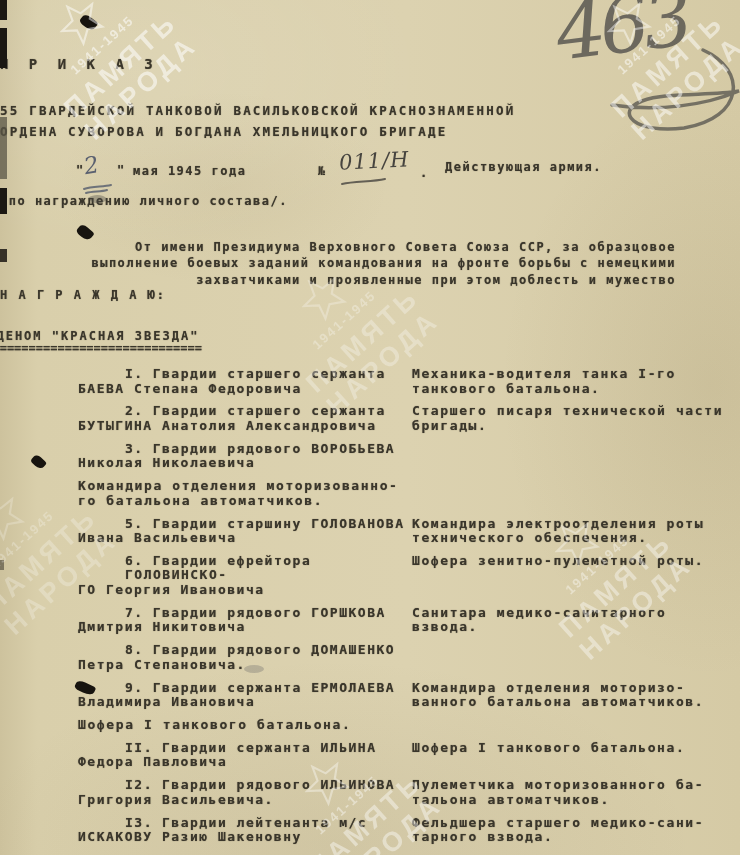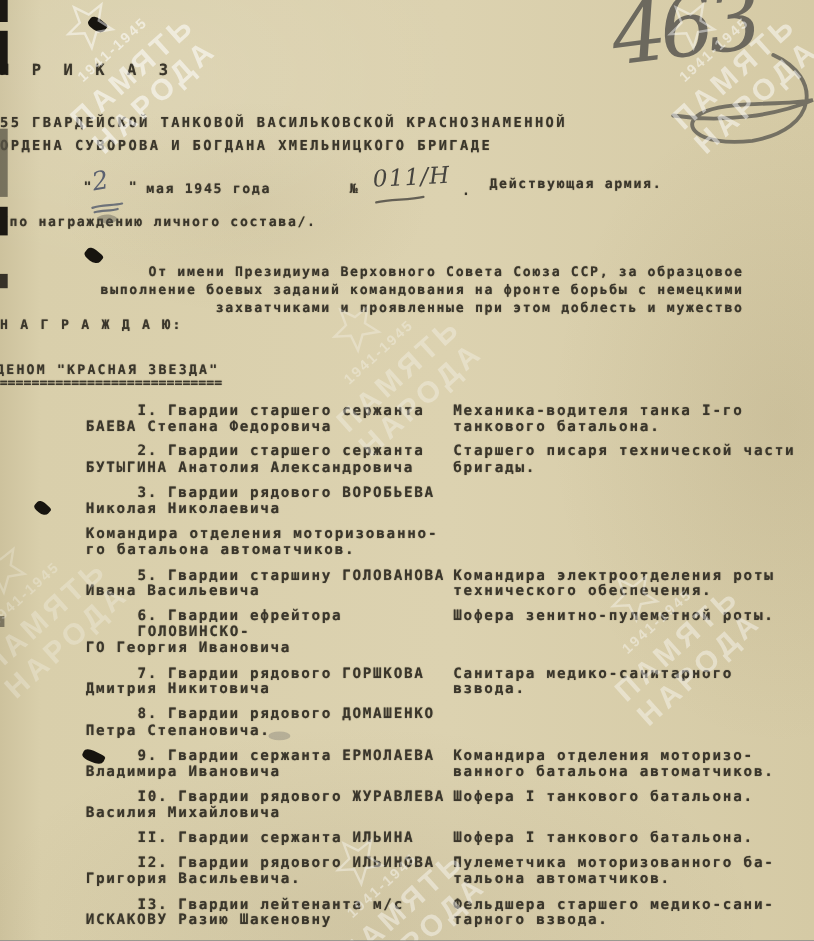--- a/index.html
+++ b/index.html
@@ -167,30 +167,27 @@
     <div class="entry">
       <div class="cell cell-left">
         <div class="l1"><span class="num">9.</span><span>Гвардии сержанта ЕРМОЛАЕВА</span></div>
         <div class="l2">Владимира Ивановича</div>
       </div>
       <div class="cell pos">Командира отделения моторизо-
 ванного батальона автоматчиков.</div>
     </div>
 
     <div class="entry">
-      <div class="cell cell-left">
-        <div class="l1"><span class="num">I0.</span><span>Гвардии рядового ЖУРАВЛЕВА</span></div>
-        <div class="l2">Василия Михайловича</div>
-      </div>
       <div class="cell pos">Шофера I танкового батальона.</div>
     </div>
 
     <div class="entry">
       <div class="cell cell-left">
         <div class="l1"><span class="num">II.</span><span>Гвардии сержанта ИЛЬИНА</span></div>
+        <div class="l2">Федора Павловича</div>
       </div>
       <div class="cell pos">Шофера I танкового батальона.</div>
     </div>
 
     <div class="entry">
       <div class="cell cell-left">
         <div class="l1"><span class="num">I2.</span><span>Гвардии рядового ИЛЬИНОВА</span></div>
         <div class="l2">Григория Васильевича.</div>
       </div>
       <div class="cell pos">Пулеметчика моторизованного ба-

